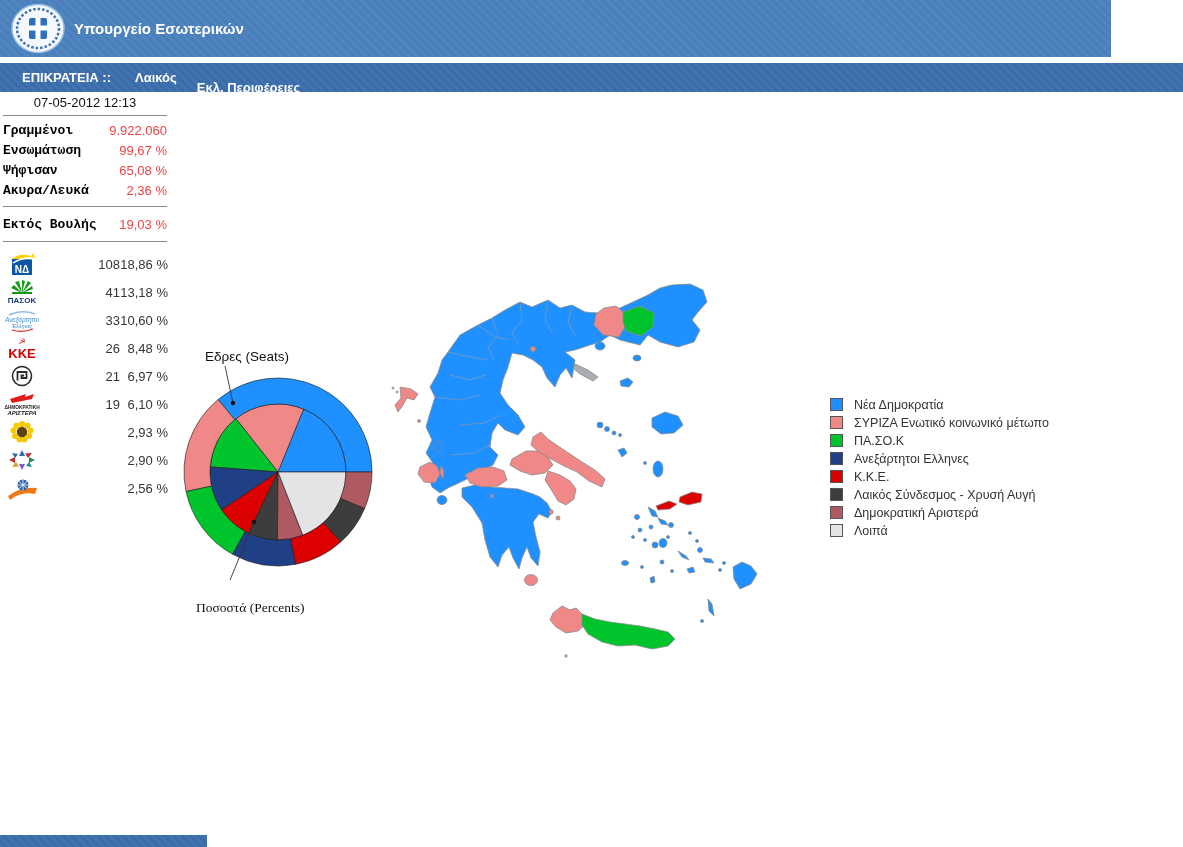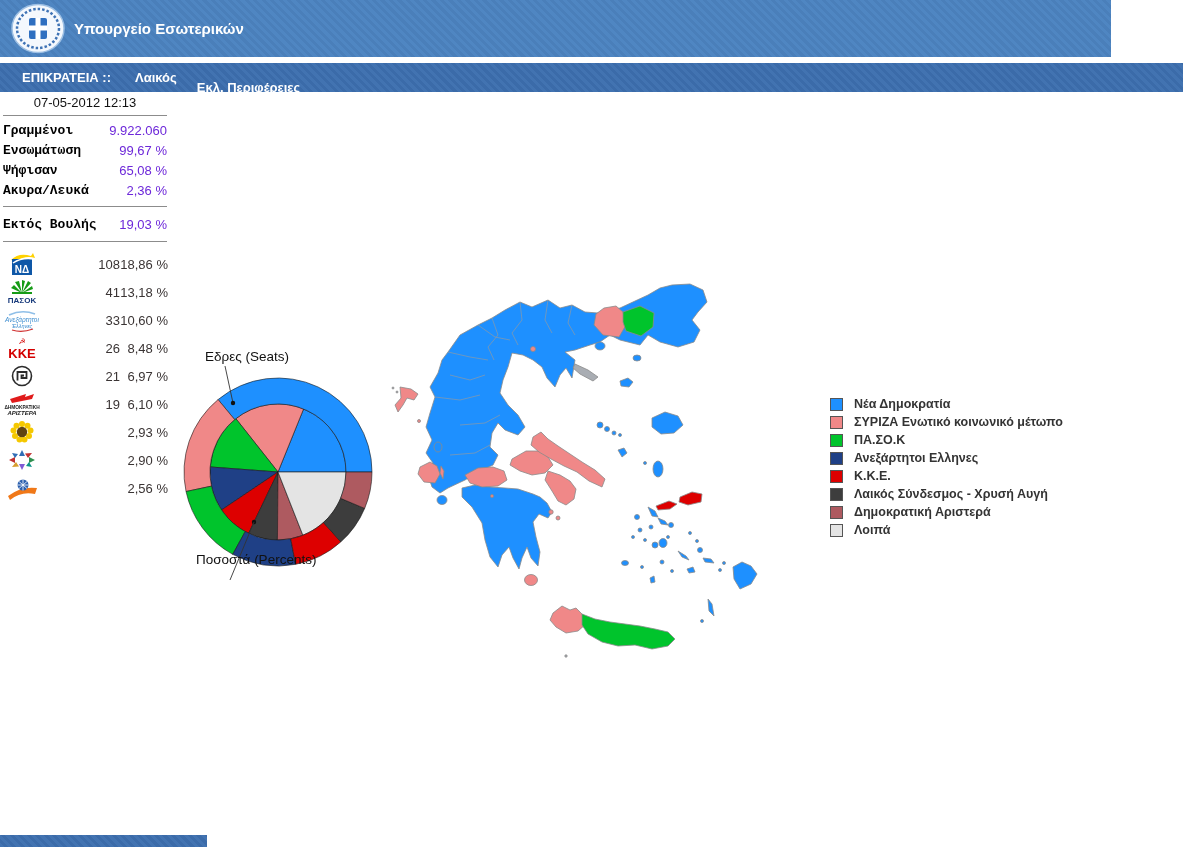--- a/index.html
+++ b/index.html
@@ -23,43 +23,43 @@
   .nav-root { margin-left:14px; }
   .nav-item2 { margin-left:24px; }
   .nav-item3 { margin-left:20px;margin-top:20px; }
 
   
   .sidebar { position:absolute; left:2px; top:95px; width:166px; font-size:13px; color:#111; }
   .date-line { text-align:center; padding-bottom:5px; font-size:13px; color:#111; }
   .rule { border:0; border-top:1px solid #8c8c8c; width:164px; margin-left:1px; }
   .stat-row { display:flex; justify-content:space-between; align-items:center; height:20px; padding:0 1px; }
   .stat-label { font-weight:bold; color:#000;font-family:Liberation Mono, monospace; }
-  .stat-value { color:#6d28d9;text-align:center; }
+  .stat-value { color:#ef4444;text-align:center; }
   #stats-rows { padding:4px 0 6px 0; }
   .outside-row { display:flex; justify-content:space-between; align-items:center; height:34px; padding:0 1px; }
   .party-rows { margin-top:8px; }
   .party-row { display:grid; grid-template-columns:48px 70px 48px; height:28px; align-items:center; }
   .party-logo { width:40px; height:26px; display:flex; align-items:center; justify-content:center; }
   .party-seats { text-align:right; color:#3a3434; }
   .party-percent { text-align:right; color:#3a3434; }
 
   
   .pie-wrap { position:absolute; left:180px; top:340px; width:220px; height:270px; }
   .pie-label { position:absolute; font-size:13.5px; color:#111; white-space:nowrap; }
   .pie-label-seats { left:205px; top:349px;text-align:center; }
-  .pie-label-percents { left:196px; top:552px; }
+  .pie-label-percents { left:196px; top:600px;font-family:Liberation Serif, serif; }
 
   
   .map-wrap { position:absolute; left:390px; top:275px; width:425px; height:395px; }
   #map-svg [data-region] { stroke:#8a8a8a; stroke-width:0.8; }
   #map-svg .border { fill:none; stroke:#9a9a9a; stroke-width:0.7; opacity:0.9; }
 
   
   .legend { position:absolute; left:830px; top:398px; }
-  .legend-row { display:flex; align-items:flex-end; margin-bottom:5px; height:13px;font-weight:bold; }
+  .legend-row { display:flex; align-items:center; margin-bottom:5px; height:13px; }
   .legend-swatch { width:13px; height:13px; border:1px solid #555; flex:0 0 13px; }
   .legend-label { margin-left:11px; font-size:12.5px; color:#333; white-space:nowrap; }
 
   
   .footer-bar { position:absolute; left:0; top:835px; width:207px; height:12px;
     background:repeating-linear-gradient(45deg,#4273b1 0 3px,#3b6ba9 3px 6px); }
 </style>
 </head>
 <body>
 

